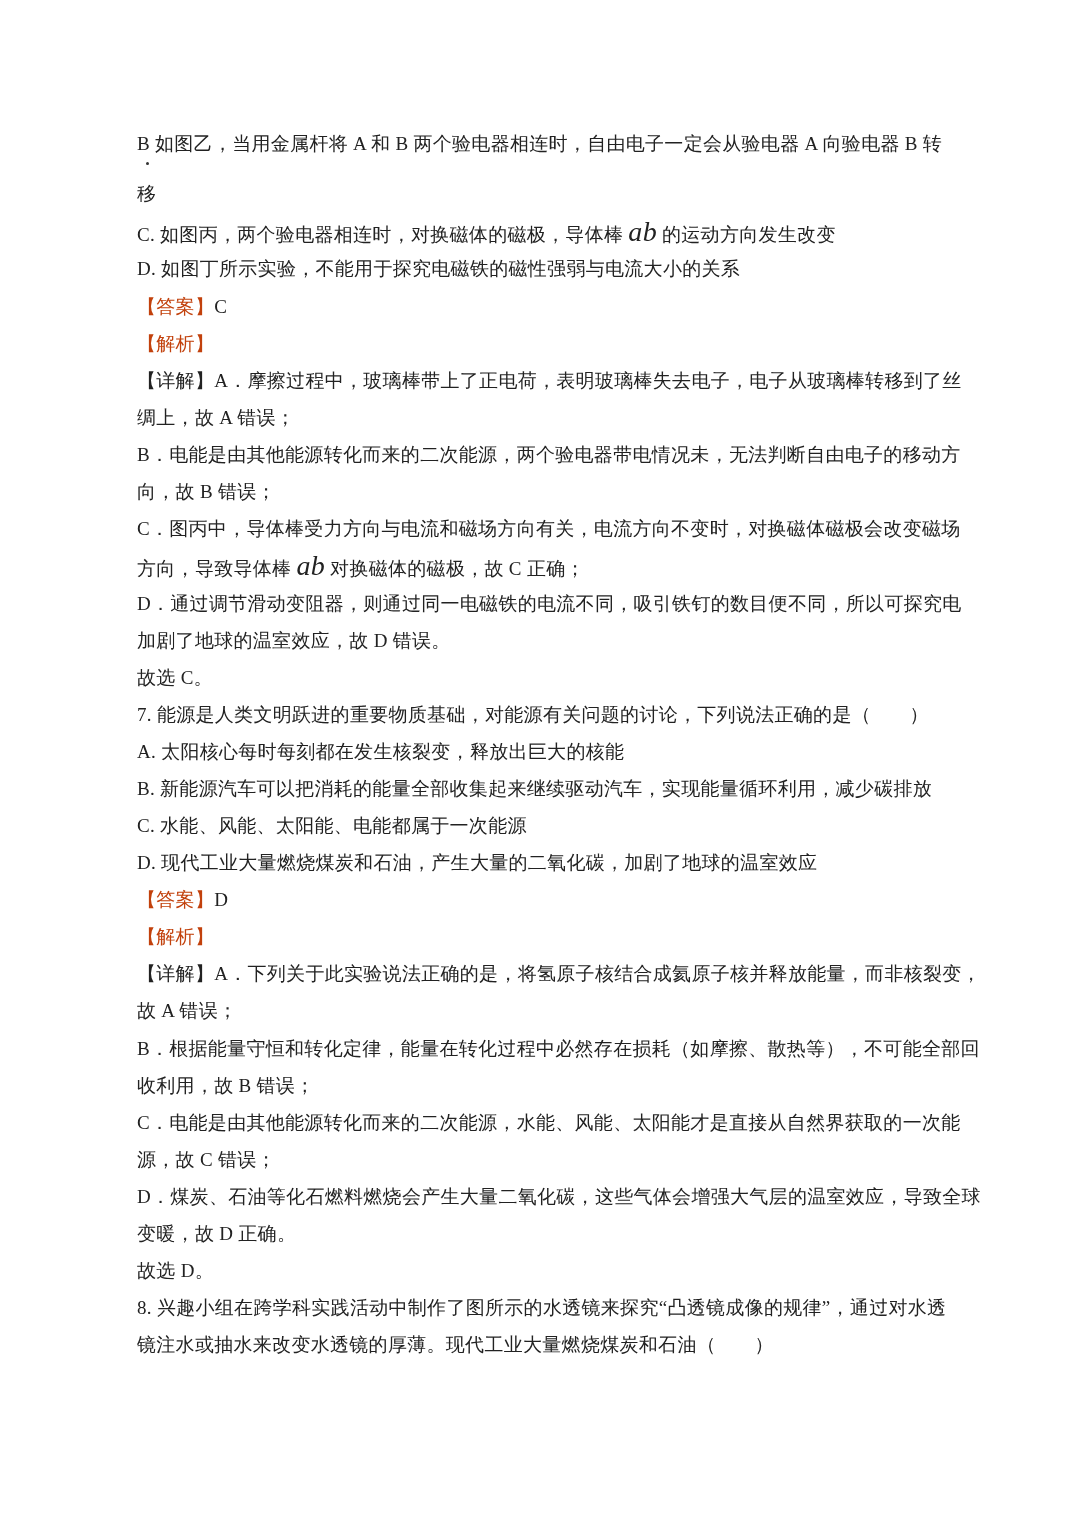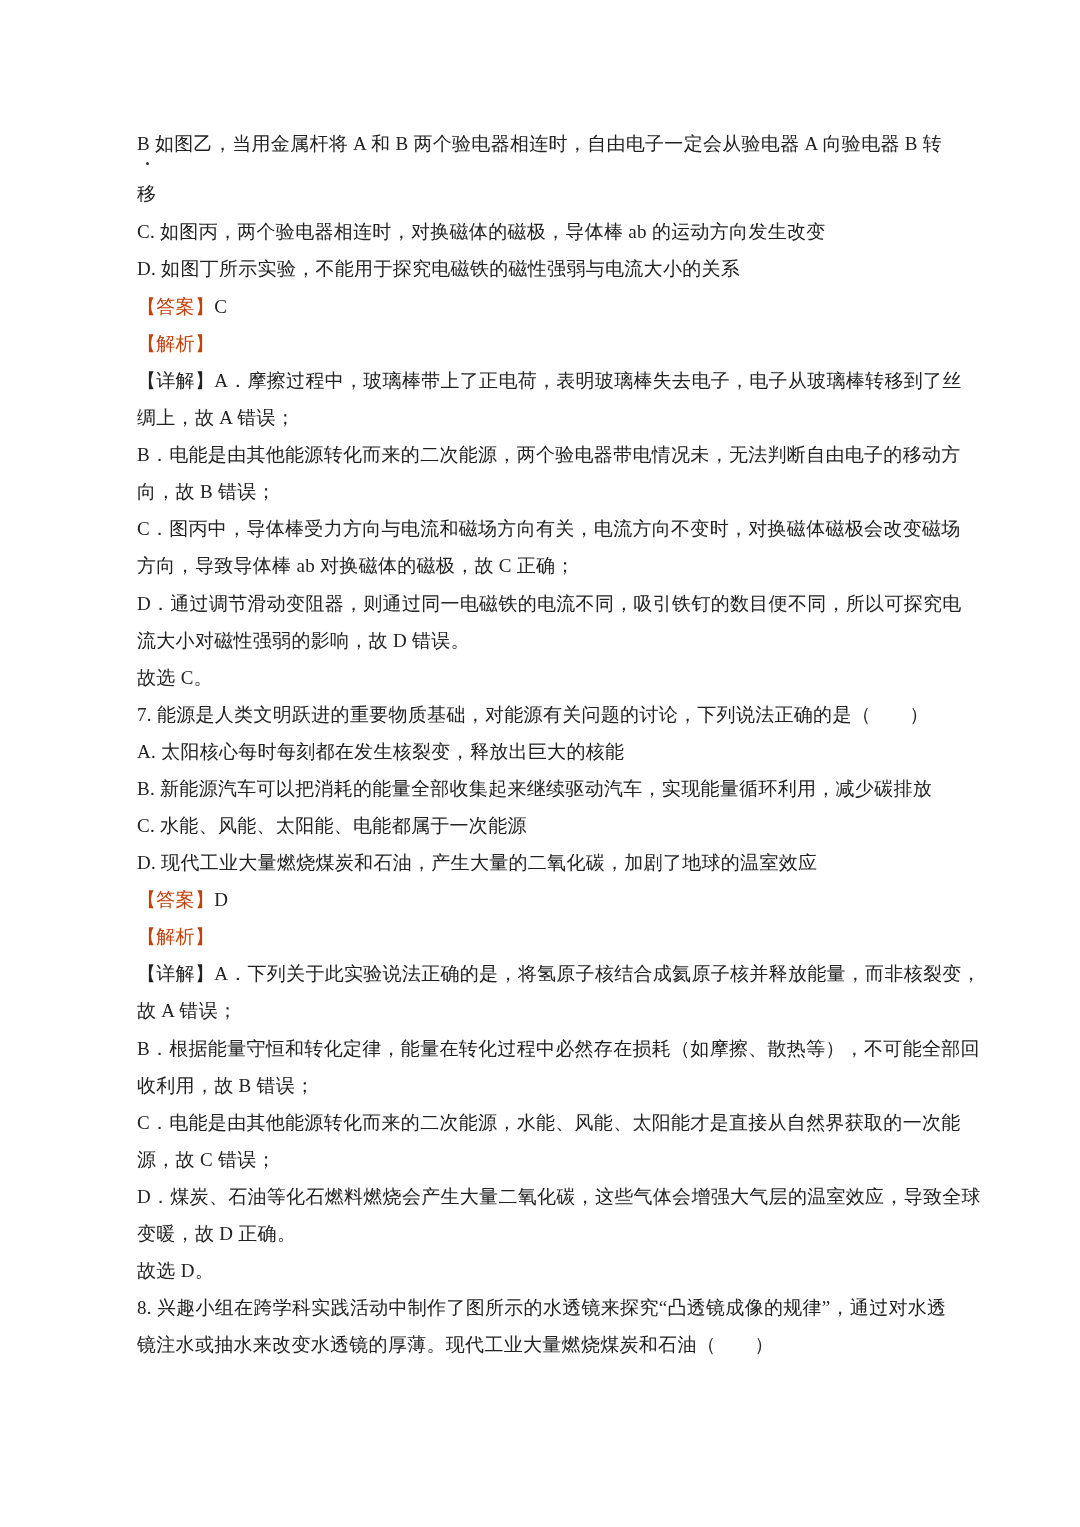--- a/index.html
+++ b/index.html
@@ -26,21 +26,22 @@
       left: 6px;
       white-space: nowrap;
       font-size: 19px;
       line-height: 24px;
       letter-spacing: 0.3px;
     }
     .label {
       color: #c2410c;
     }
     .italic {
-      font-size: 19px;
+      font-style: italic;
+      font-size: 28px;
     }
     .dot {
       position: absolute;
       left: 15px;
       top: 162px;
       width: 3px;
       height: 3px;
       background: #333;
       border-radius: 50%;
     }
@@ -71,21 +72,21 @@
 
   <div class="line" style="top:443px">B．电能是由其他能源转化而来的二次能源，两个验电器带电情况未，无法判断自由电子的移动方</div>
   <div class="line" style="top:480px">向，故 B 错误；</div>
 
   <div class="line" style="top:517px">C．图丙中，导体棒受力方向与电流和磁场方向有关，电流方向不变时，对换磁体磁极会改变磁场</div>
   <div class="line" style="top:554px">
     <span>方向，导致导体棒 </span><span class="italic">ab</span><span> 对换磁体的磁极，故 C 正确；</span>
   </div>
 
   <div class="line" style="top:592px">D．通过调节滑动变阻器，则通过同一电磁铁的电流不同，吸引铁钉的数目便不同，所以可探究电</div>
-  <div class="line" style="top:629px">流大小对磁性强弱的影响，故 D 错误。</div>
+  <div class="line" style="top:629px">加剧了地球的温室效应，故 D 错误。</div>
   <div class="line" style="top:666px">故选 C。</div>
 
   <div class="line" style="top:703px">7. 能源是人类文明跃进的重要物质基础，对能源有关问题的讨论，下列说法正确的是（　　）</div>
   <div class="line" style="top:740px">A. 太阳核心每时每刻都在发生核裂变，释放出巨大的核能</div>
   <div class="line" style="top:777px">B. 新能源汽车可以把消耗的能量全部收集起来继续驱动汽车，实现能量循环利用，减少碳排放</div>
   <div class="line" style="top:814px">C. 水能、风能、太阳能、电能都属于一次能源</div>
   <div class="line" style="top:851px">D. 现代工业大量燃烧煤炭和石油，产生大量的二氧化碳，加剧了地球的温室效应</div>
 
   <div class="line" style="top:888px">
     <span class="label">【答案】</span><span>D</span>

